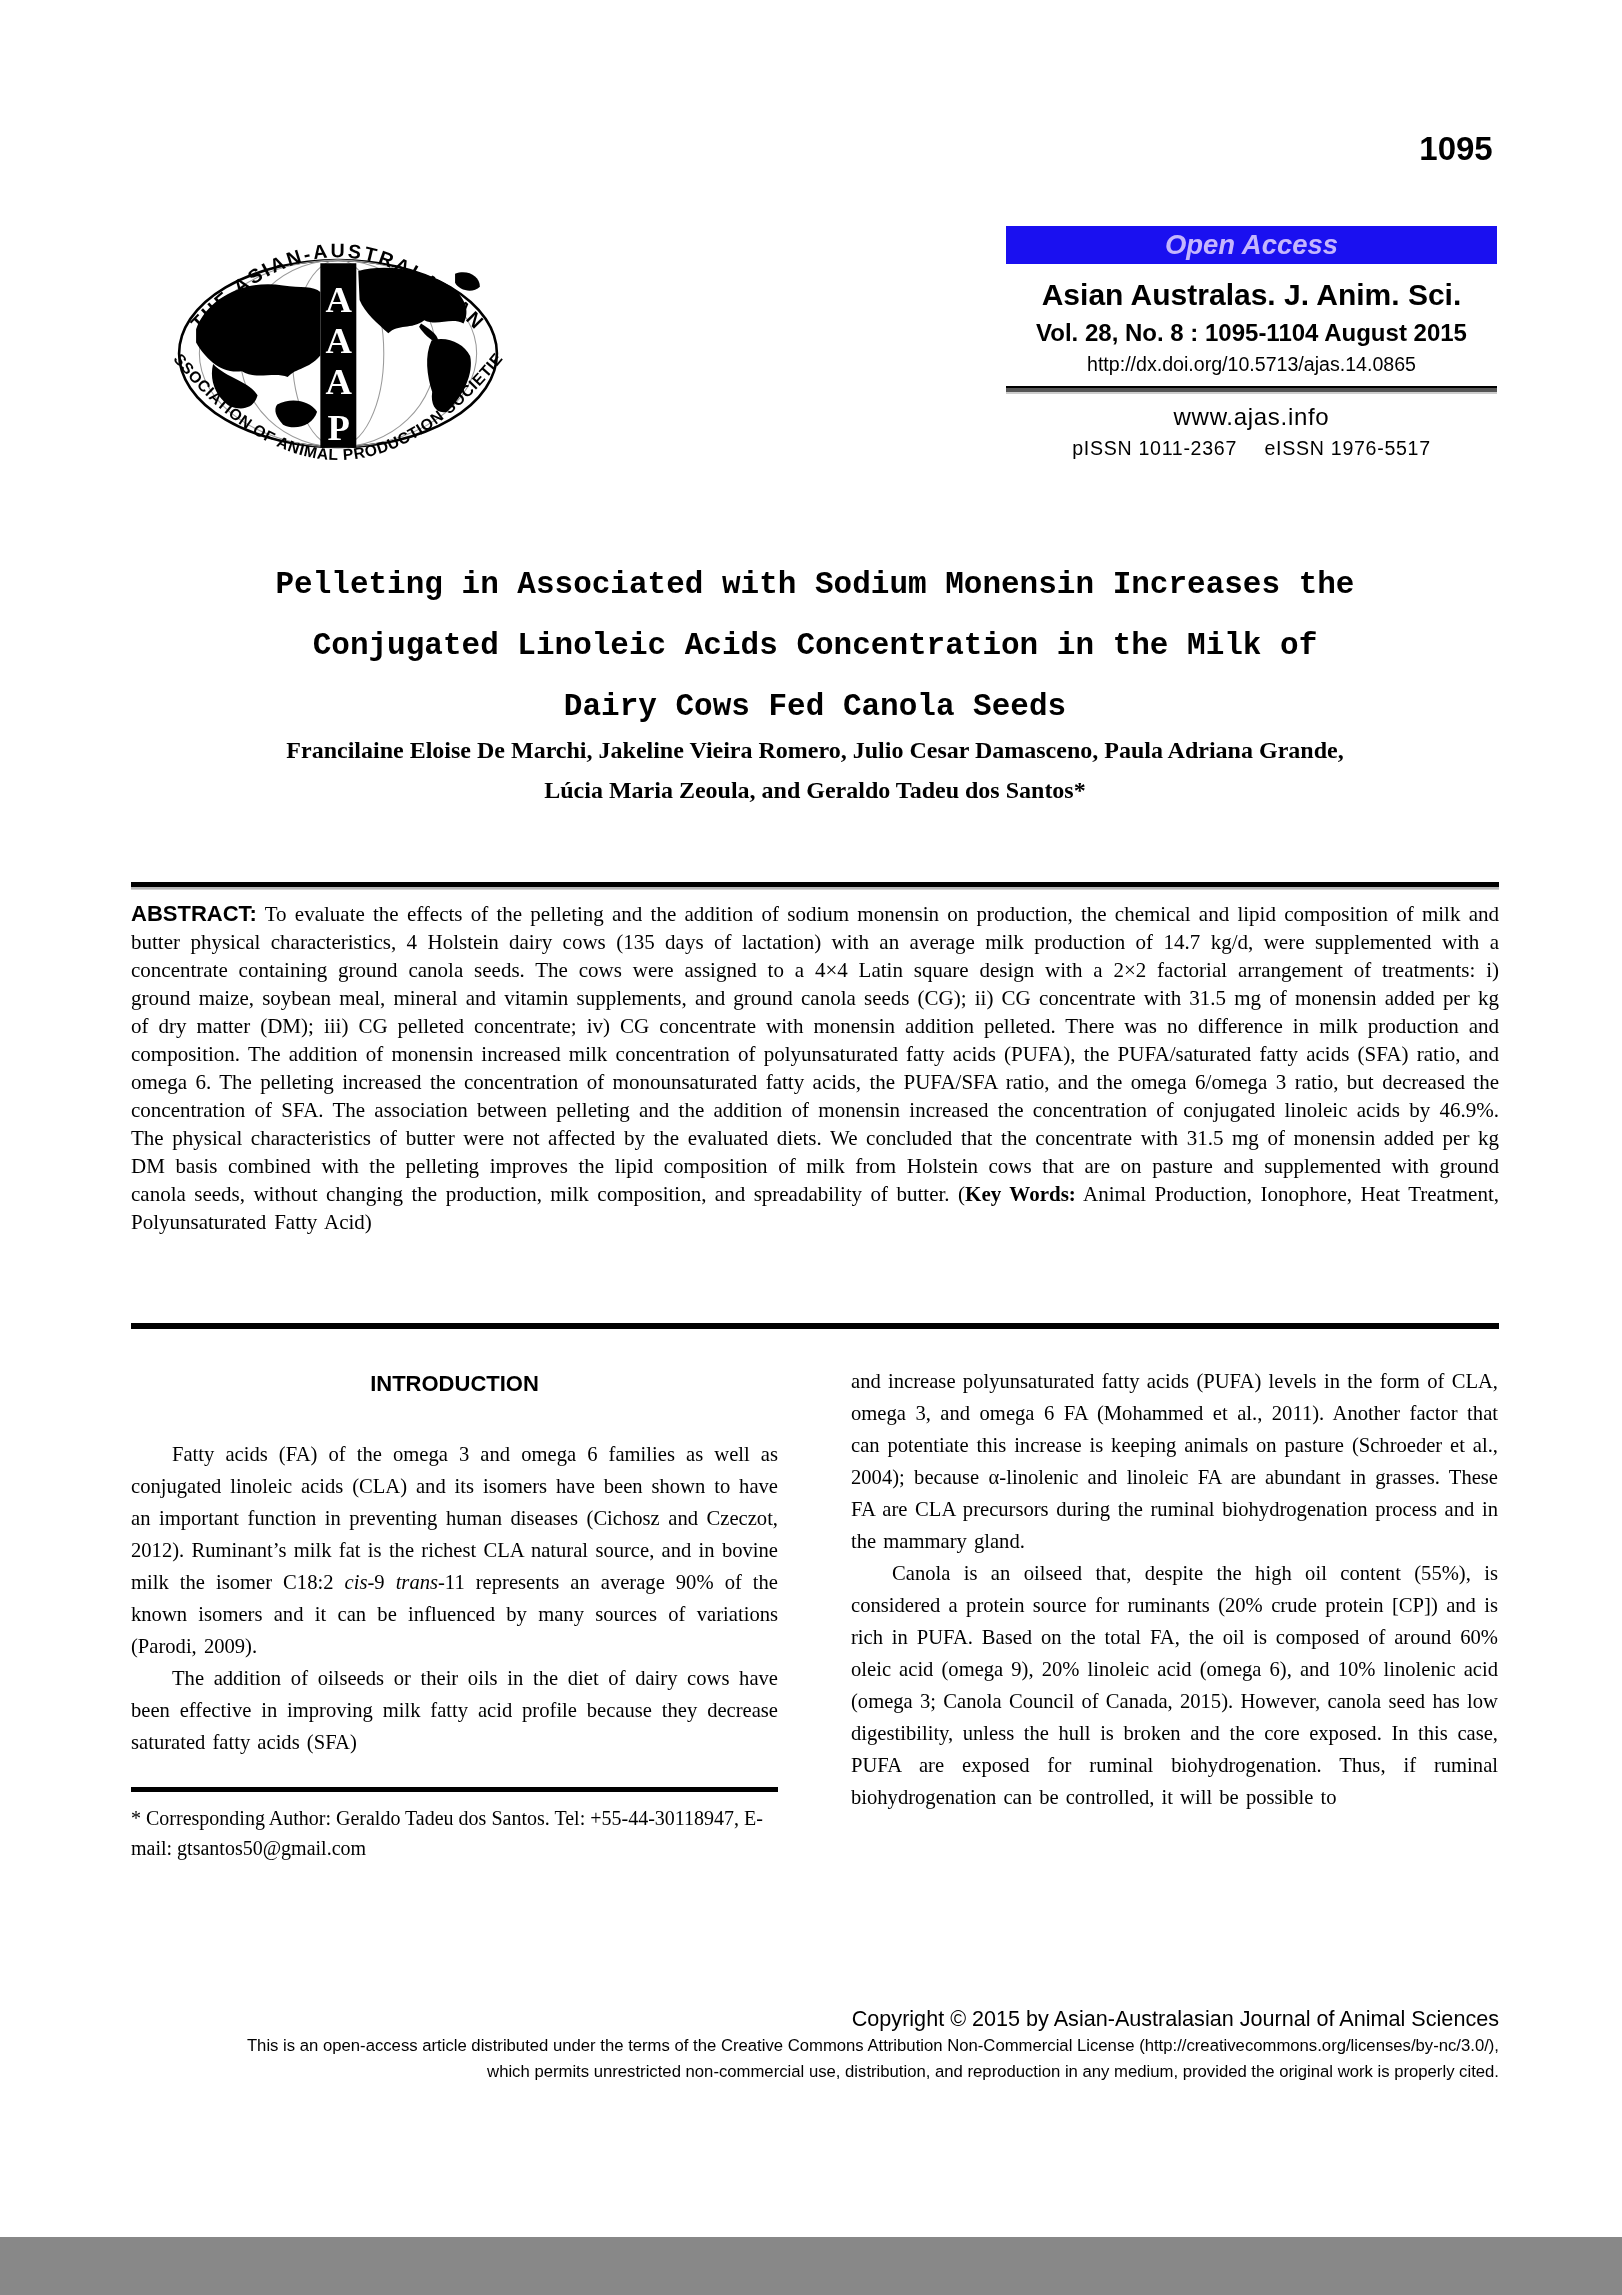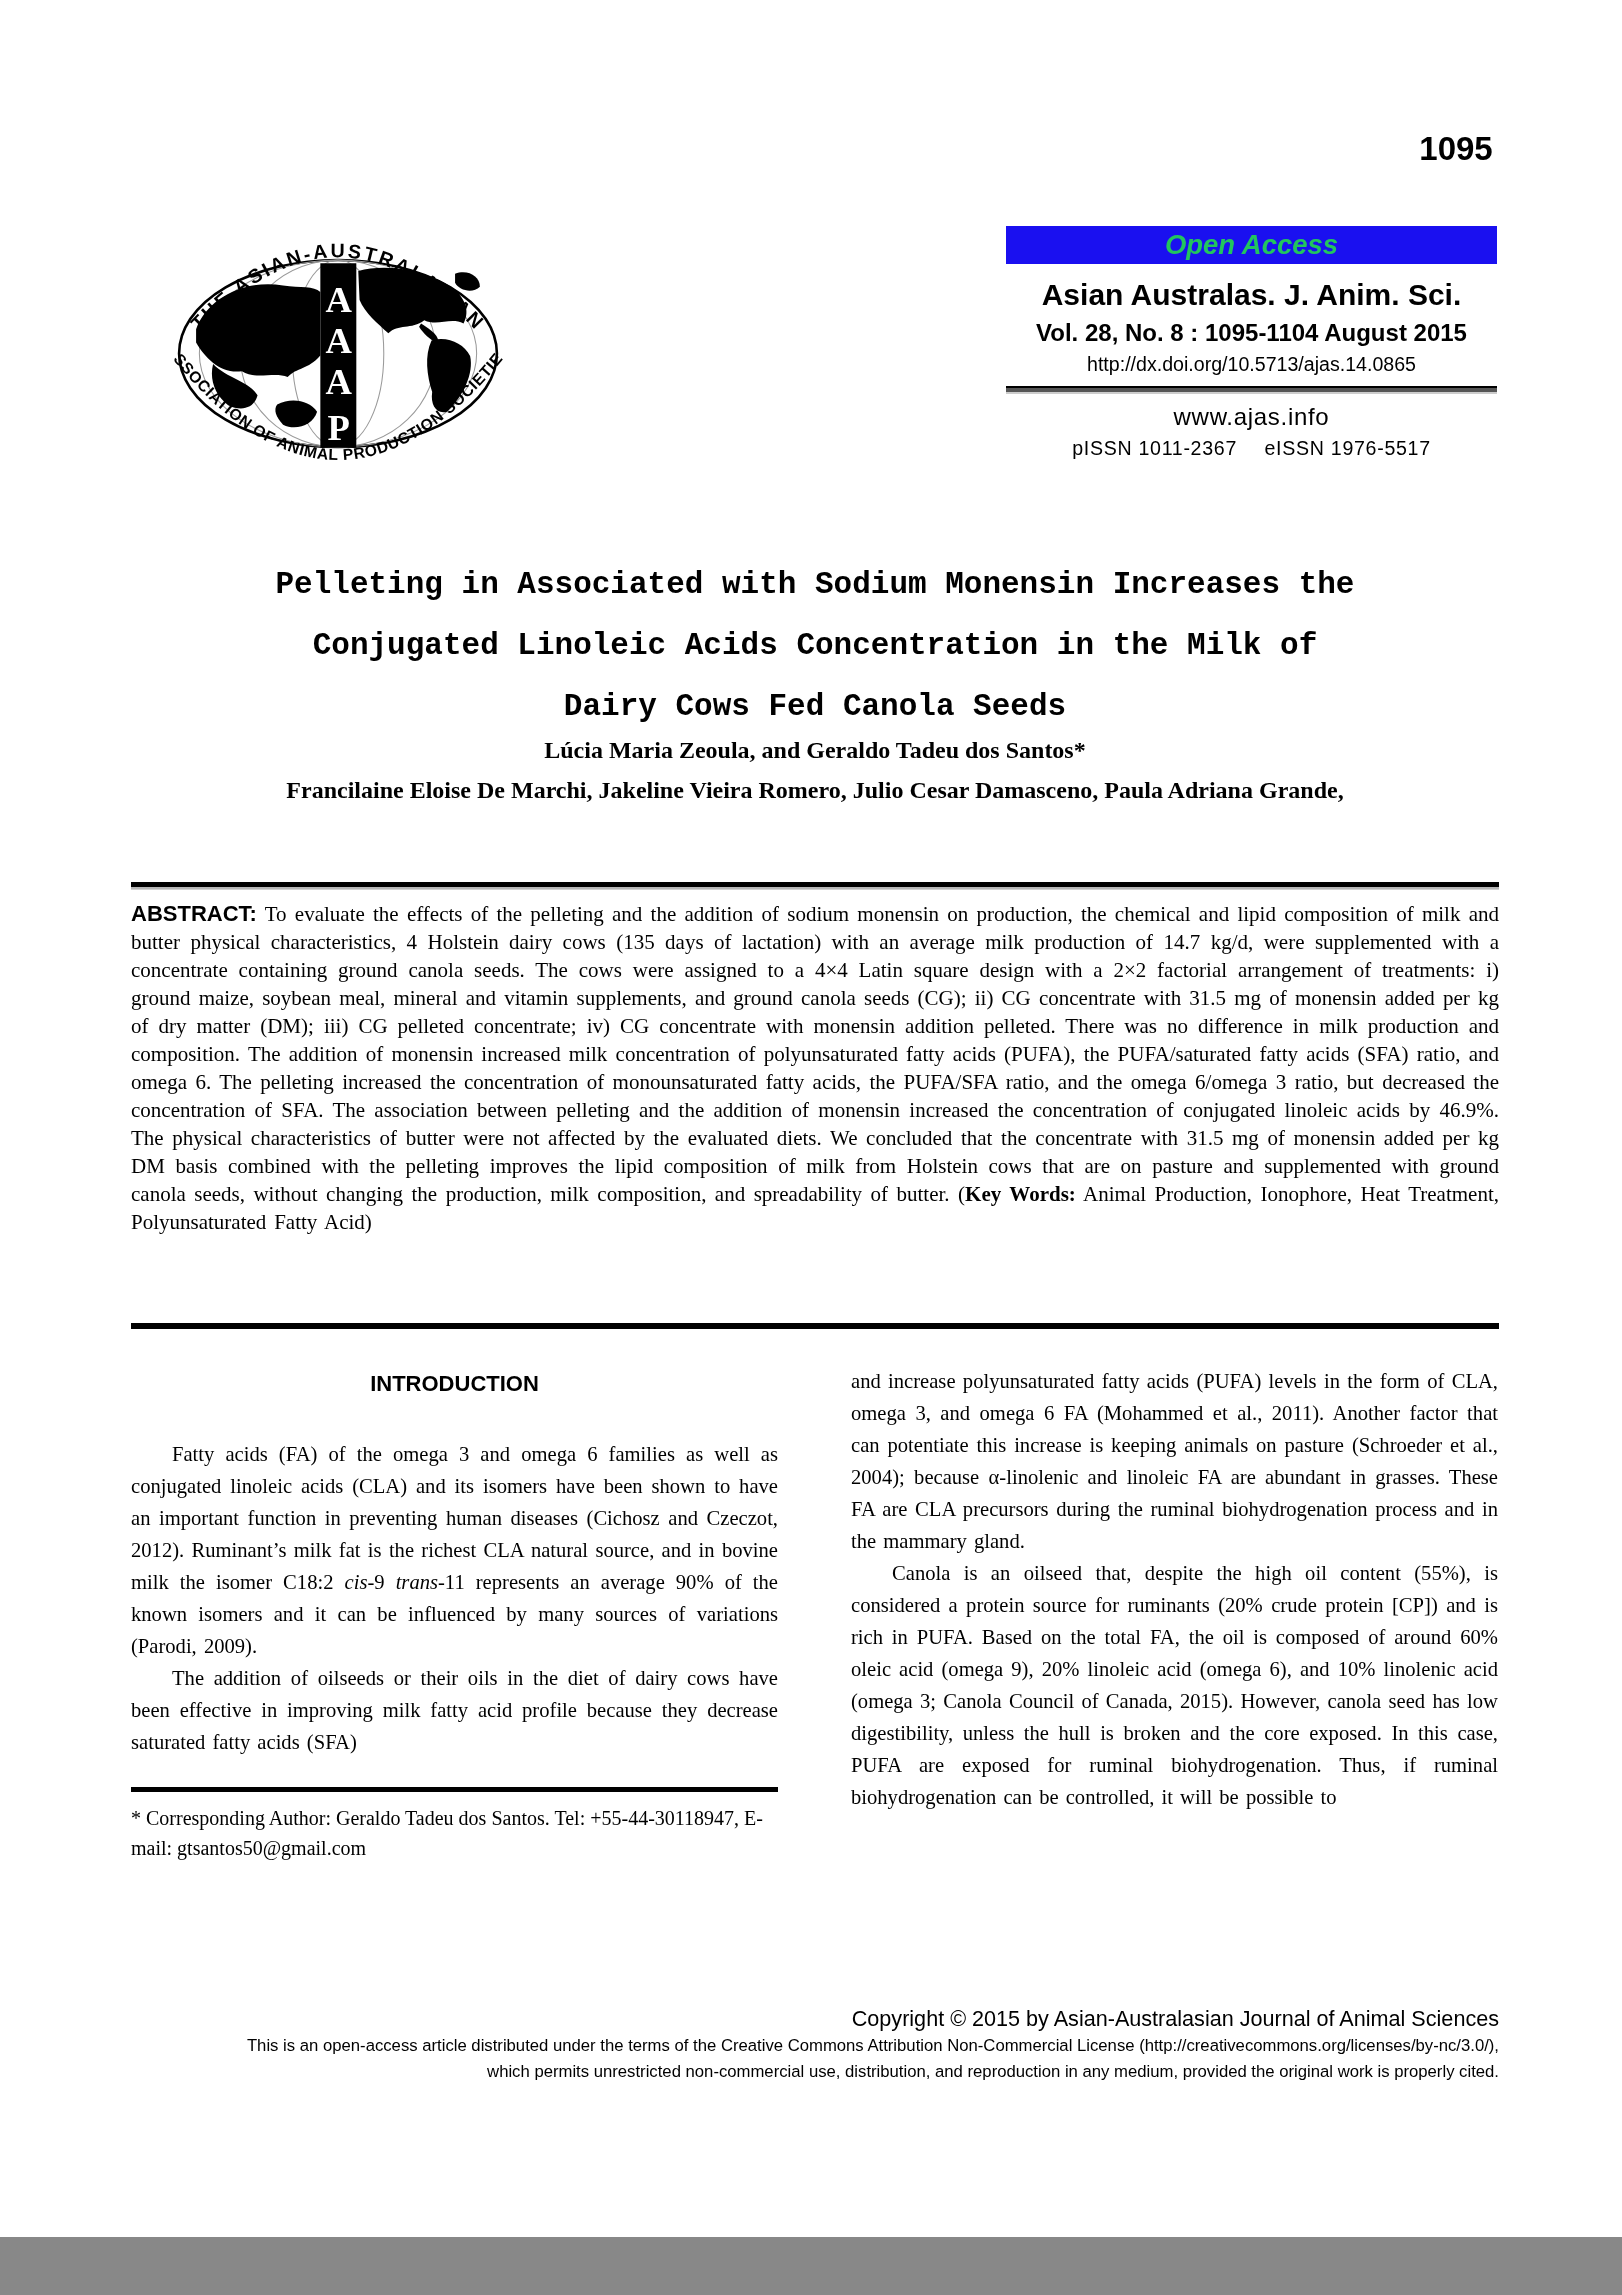--- a/index.html
+++ b/index.html
@@ -7,21 +7,21 @@
         font-family:"Liberation Serif", serif;overflow:hidden;}
 
   .pageno{position:absolute;top:130px;left:1407px;width:98px;text-align:center;
           font-family:"Liberation Sans",sans-serif;font-weight:bold;font-size:33px;}
 
   
   .logo{position:absolute;left:149px;top:208px;width:378px;height:274px;}
 
   
   .hdr{position:absolute;left:1006px;top:226px;width:491px;text-align:center;}
-  .banner{height:38px;line-height:38px;color:#22c55e;
+  .banner{height:38px;line-height:38px;color:#c4b5fd;
           font-family:"Liberation Sans",sans-serif;font-style:italic;font-weight:bold;font-size:27.5px;}
   .jname{margin-top:14.4px;font-family:"Liberation Sans",sans-serif;font-weight:bold;font-size:30px;}
   .jvol{margin-top:6.5px;font-family:"Liberation Sans",sans-serif;font-weight:bold;font-size:24px;}
   .jdoi{margin-top:5.9px;font-family:"Liberation Sans",sans-serif;font-size:19.6px;}
   .jdivider{margin-top:10.5px;border-top:2.6px solid #000;height:3.9px;background:#555;border-bottom:2px solid #ccc;}
   .jsite{margin-top:9.2px;font-family:"Liberation Sans",sans-serif;font-size:24px;letter-spacing:0.7px;}
   .jissn{margin-top:5.2px;font-family:"Liberation Sans",sans-serif;font-size:19.6px;letter-spacing:0.7px;}
   .jissn span + span{margin-left:27.5px;}
 
   
@@ -120,22 +120,22 @@
     </div>
   </div>
 
   <div class="title">
     <div>Pelleting in Associated with Sodium Monensin Increases the</div>
     <div>Conjugated Linoleic Acids Concentration in the Milk of</div>
     <div>Dairy Cows Fed Canola Seeds</div>
   </div>
 
   <div class="authors">
+    <div>Francilaine Eloise De Marchi, Jakeline Vieira Romero, Julio Cesar Damasceno, Paula Adriana Grande,</div>
     <div>Lúcia Maria Zeoula, and Geraldo Tadeu dos Santos*</div>
-    <div>Francilaine Eloise De Marchi, Jakeline Vieira Romero, Julio Cesar Damasceno, Paula Adriana Grande,</div>
   </div>
 
   <div class="absrule-top"></div>
   <div class="abstract"><span class="abs-label">ABSTRACT:</span> <span>To evaluate the effects of the pelleting and the addition of sodium monensin on production, the chemical and lipid composition of milk and butter physical characteristics, 4 Holstein dairy cows (135 days of lactation) with an average milk production of 14.7 kg/d, were supplemented with a concentrate containing ground canola seeds. The cows were assigned to a 4×4 Latin square design with a 2×2 factorial arrangement of treatments: i) ground maize, soybean meal, mineral and vitamin supplements, and ground canola seeds (CG); ii) CG concentrate with 31.5 mg of monensin added per kg of dry matter (DM); iii) CG pelleted concentrate; iv) CG concentrate with monensin addition pelleted. There was no difference in milk production and composition. The addition of monensin increased milk concentration of polyunsaturated fatty acids (PUFA), the PUFA/saturated fatty acids (SFA) ratio, and omega 6. The pelleting increased the concentration of monounsaturated fatty acids, the PUFA/SFA ratio, and the omega 6/omega 3 ratio, but decreased the concentration of SFA. The association between pelleting and the addition of monensin increased the concentration of conjugated linoleic acids by 46.9%. The physical characteristics of butter were not affected by the evaluated diets. We concluded that the concentrate with 31.5 mg of monensin added per kg DM basis combined with the pelleting improves the lipid composition of milk from Holstein cows that are on pasture and supplemented with ground canola seeds, without changing the production, milk composition, and spreadability of butter. (</span><span class="kw-label">Key Words:</span><span> Animal Production, Ionophore, Heat Treatment, Polyunsaturated Fatty Acid)</span></div>
   <div class="absrule-bot"></div>
 
   <div class="cols">
 
     <div class="col">
       <div class="intro-head">INTRODUCTION</div>

